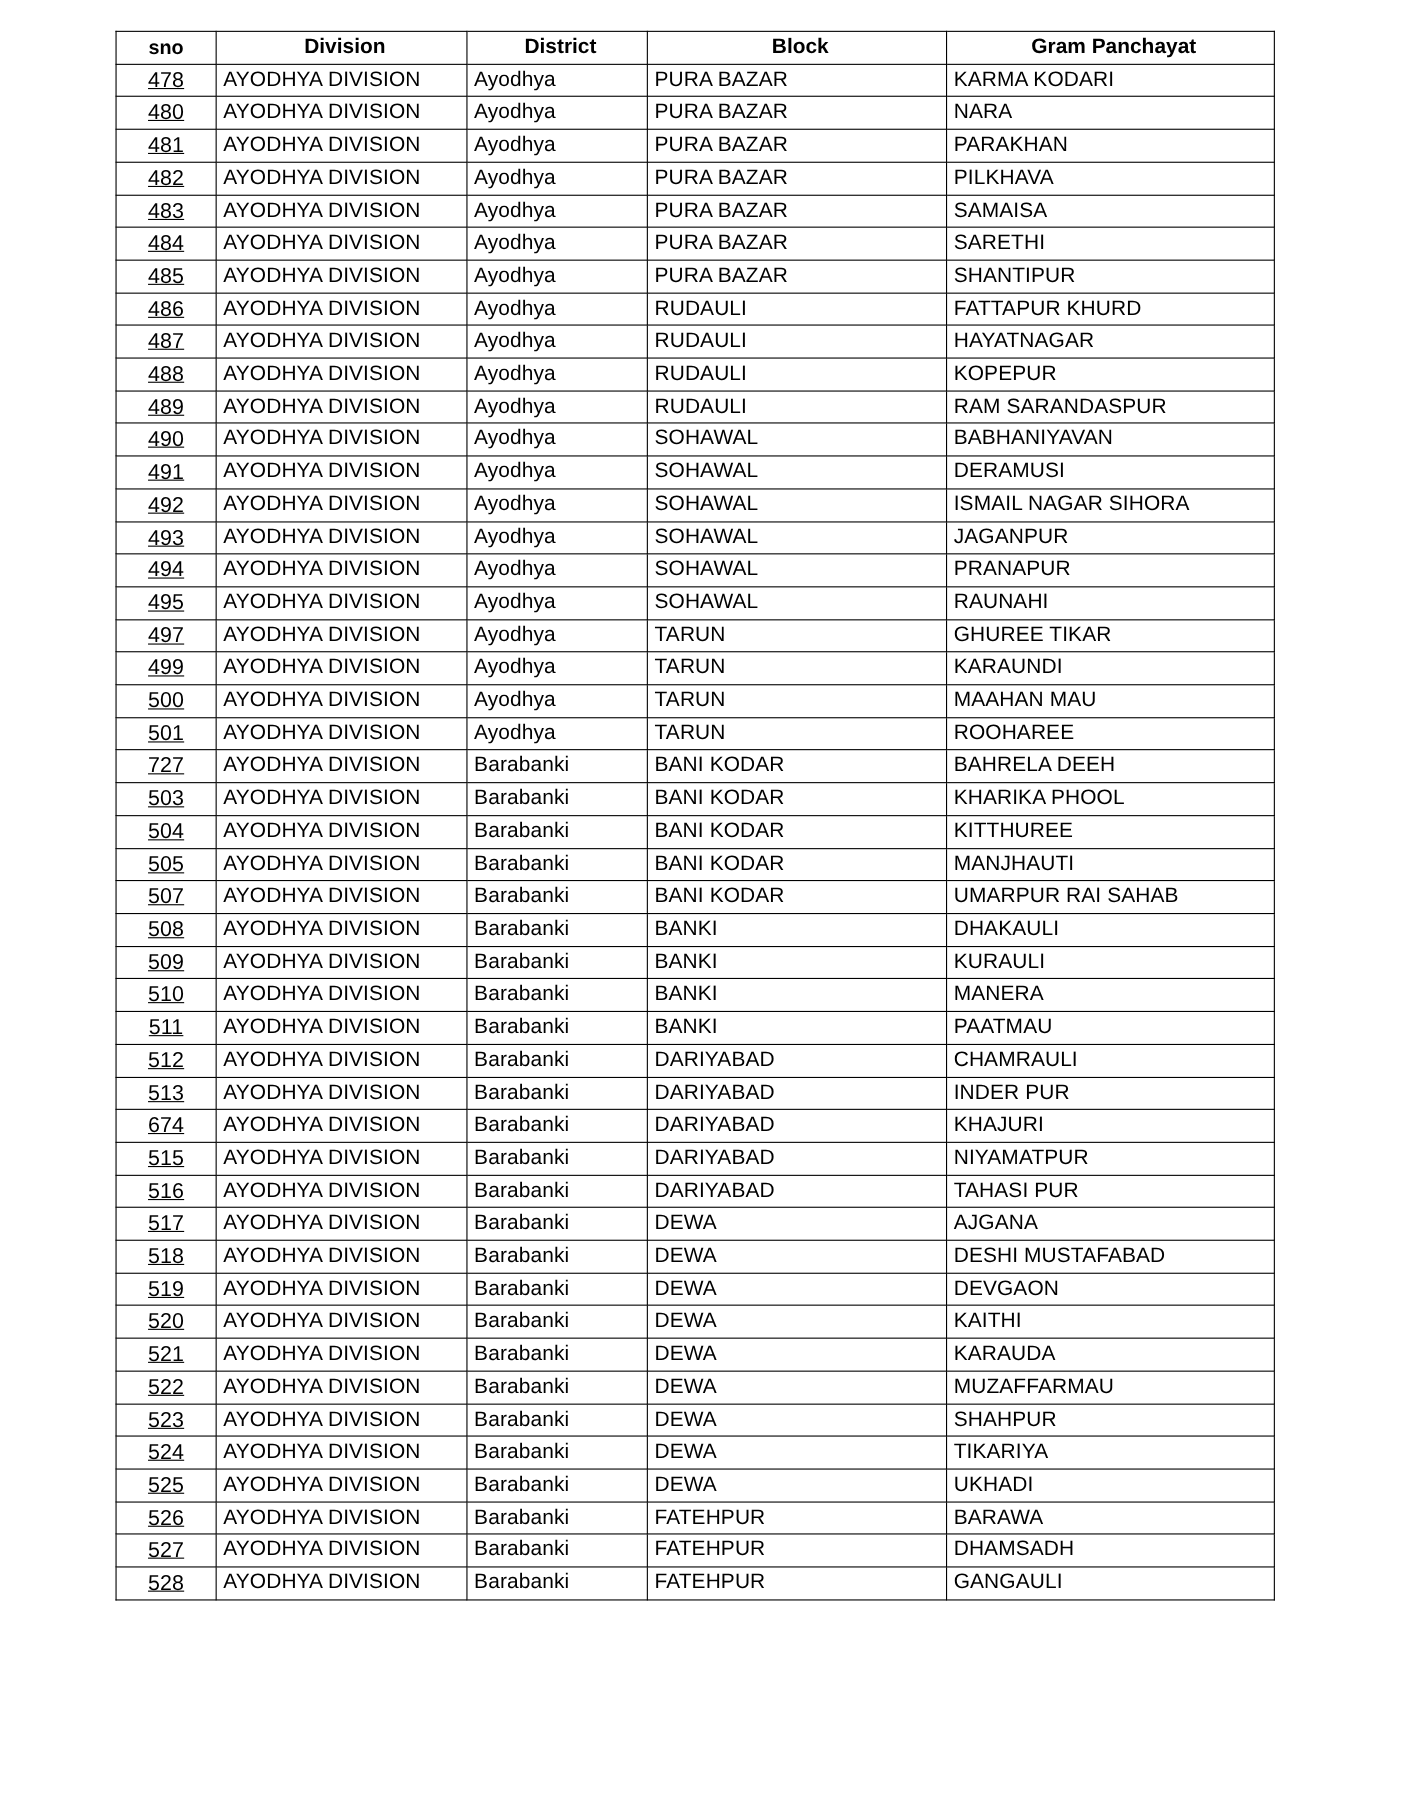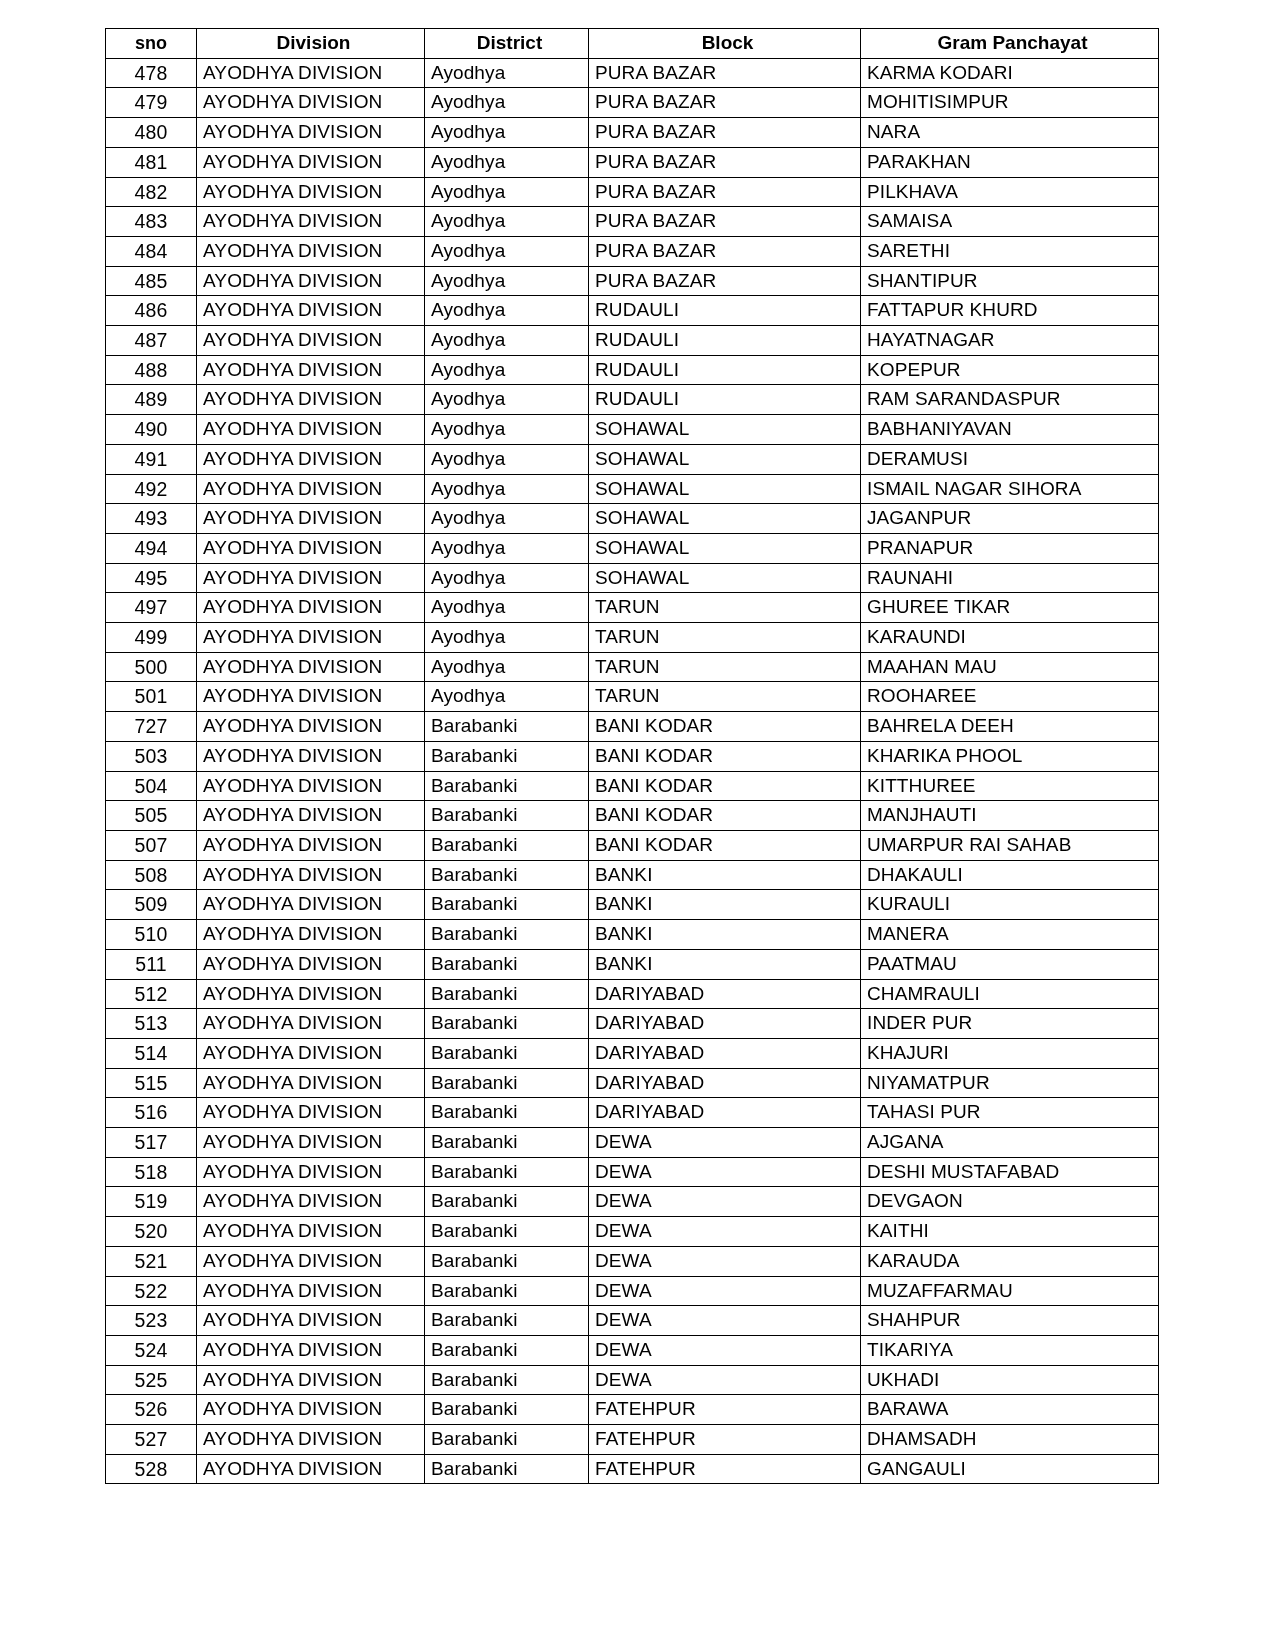--- a/index.html
+++ b/index.html
@@ -62,20 +62,21 @@
   }
   table.gp-table th.sno-head {
     text-align: center;
     padding-left: 0;
     font-size: 18px;
   }
   table.gp-table td.sno-cell {
     text-align: center;
     padding-left: 0;
     font-size: 19.5px;
+    text-decoration: underline;
   }
   table.gp-table tbody tr td {
     letter-spacing: 0.1px;
   }
 </style>
 </head>
 <body>
 
 <div class="page">
   <div class="table-wrap">
@@ -98,27 +99,20 @@
       </thead>
       <tbody id="table-body">
           <tr>
             <td class="sno-cell">478</td>
             <td>AYODHYA DIVISION</td>
             <td>Ayodhya</td>
             <td>PURA BAZAR</td>
             <td>KARMA KODARI</td>
           </tr>
           <tr>
-            <td class="sno-cell">479</td>
-            <td>AYODHYA DIVISION</td>
-            <td>Ayodhya</td>
-            <td>PURA BAZAR</td>
-            <td>MOHITISIMPUR</td>
-          </tr>
-          <tr>
             <td class="sno-cell">480</td>
             <td>AYODHYA DIVISION</td>
             <td>Ayodhya</td>
             <td>PURA BAZAR</td>
             <td>NARA</td>
           </tr>
           <tr>
             <td class="sno-cell">481</td>
             <td>AYODHYA DIVISION</td>
             <td>Ayodhya</td>
@@ -322,21 +316,21 @@
             <td>CHAMRAULI</td>
           </tr>
           <tr>
             <td class="sno-cell">513</td>
             <td>AYODHYA DIVISION</td>
             <td>Barabanki</td>
             <td>DARIYABAD</td>
             <td>INDER PUR</td>
           </tr>
           <tr>
-            <td class="sno-cell">514</td>
+            <td class="sno-cell">674</td>
             <td>AYODHYA DIVISION</td>
             <td>Barabanki</td>
             <td>DARIYABAD</td>
             <td>KHAJURI</td>
           </tr>
           <tr>
             <td class="sno-cell">515</td>
             <td>AYODHYA DIVISION</td>
             <td>Barabanki</td>
             <td>DARIYABAD</td>

